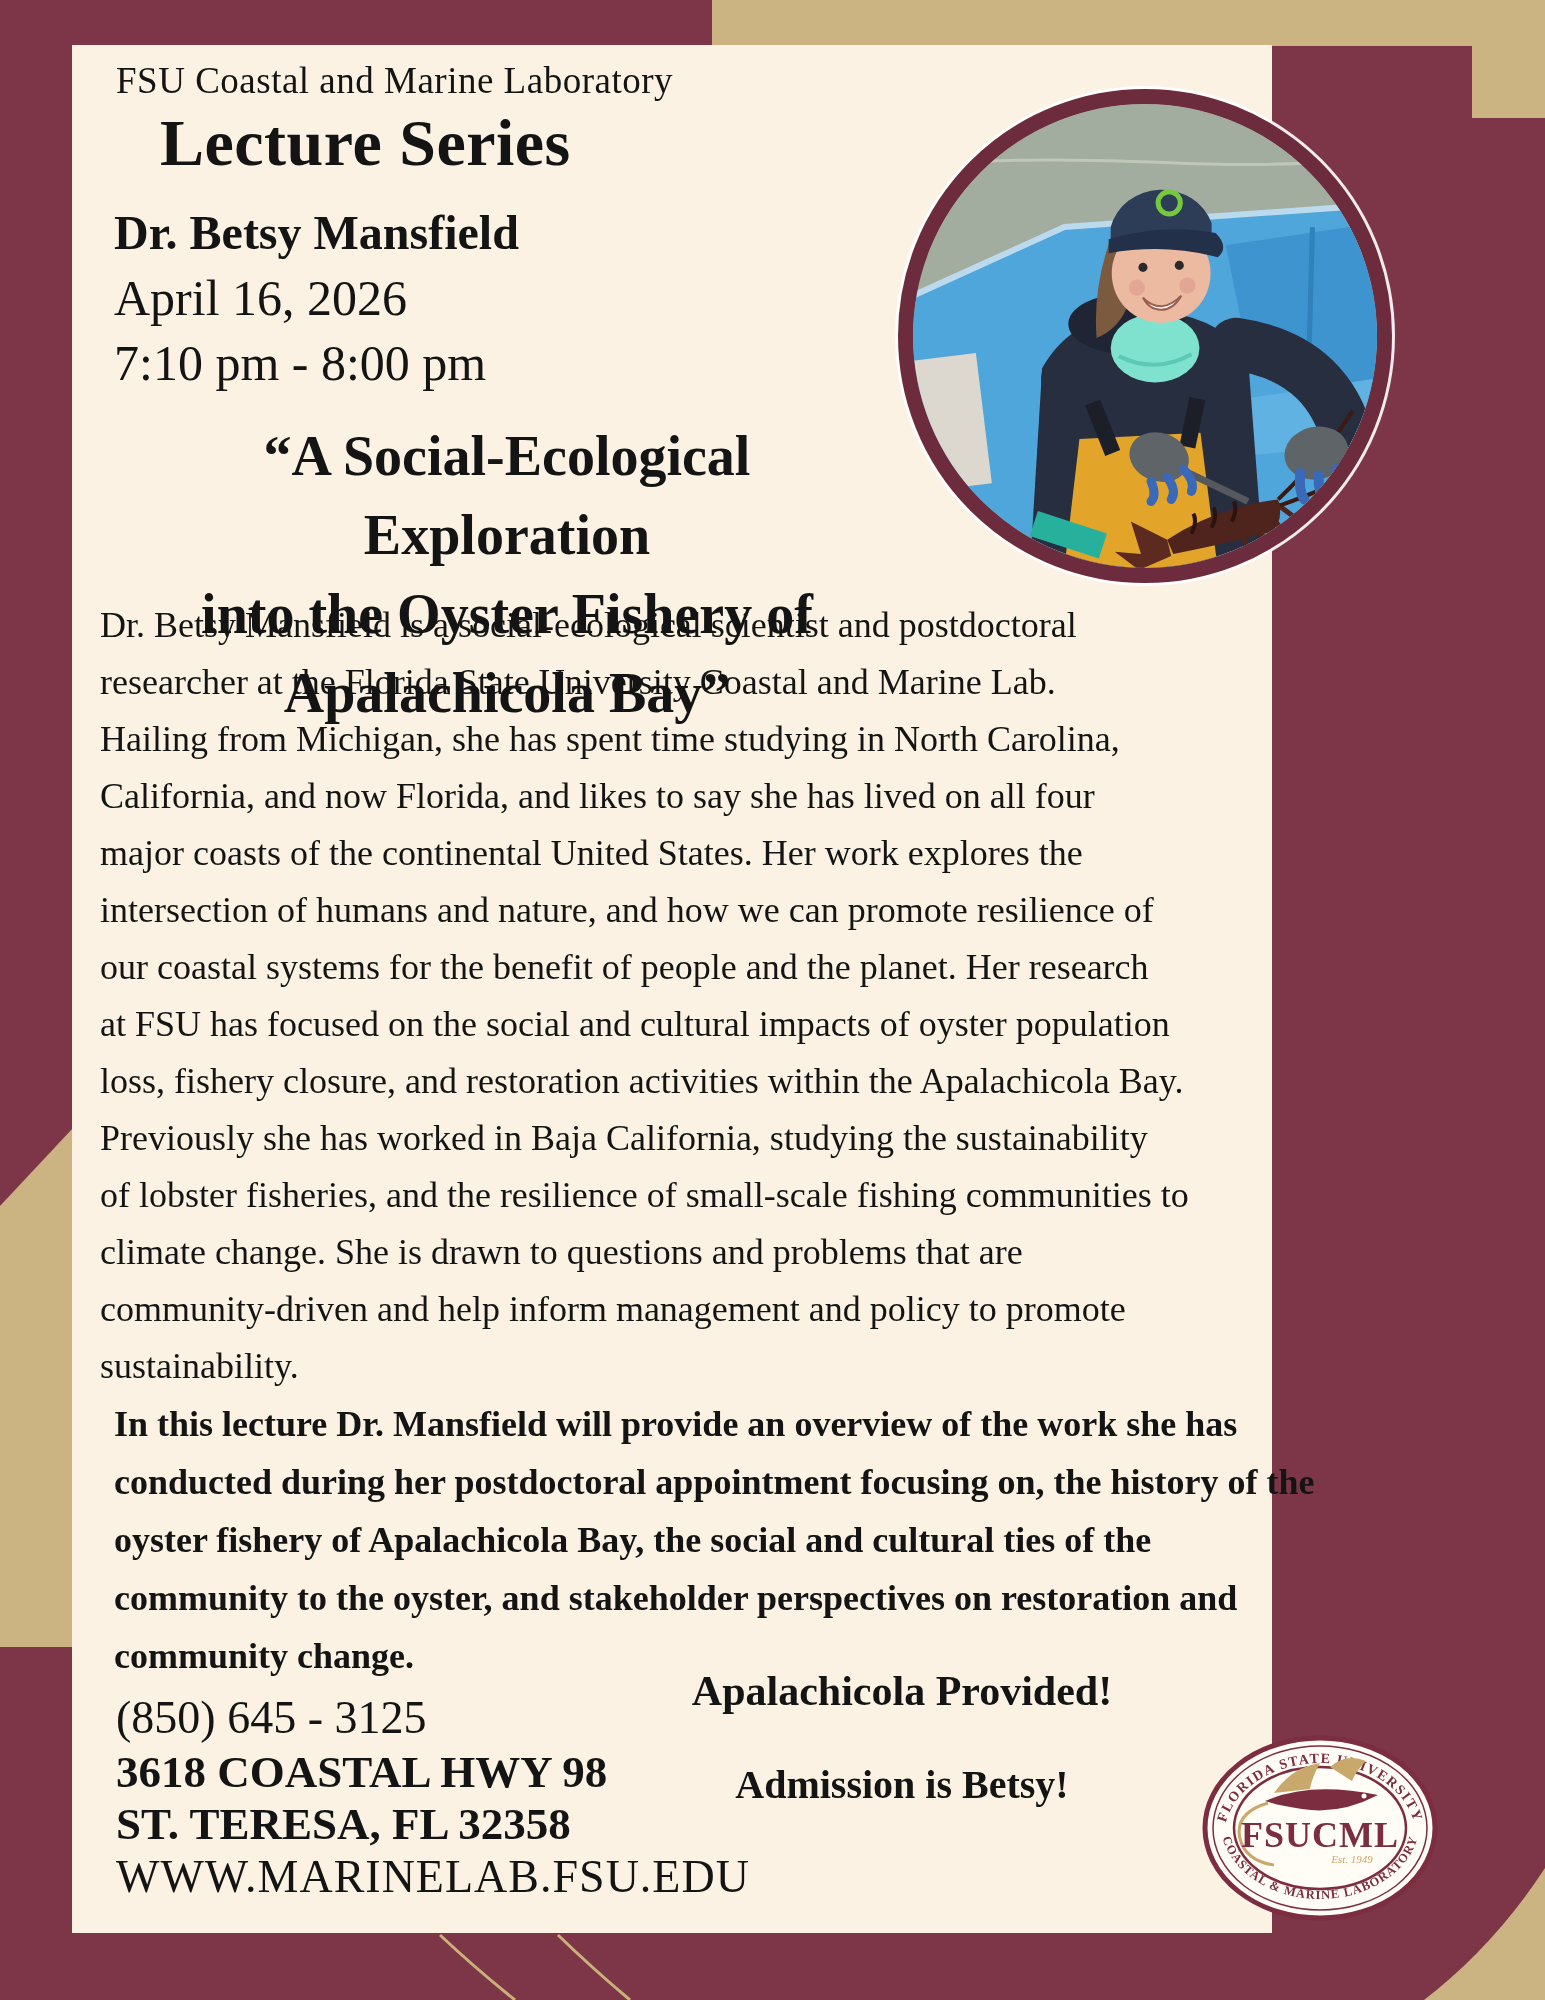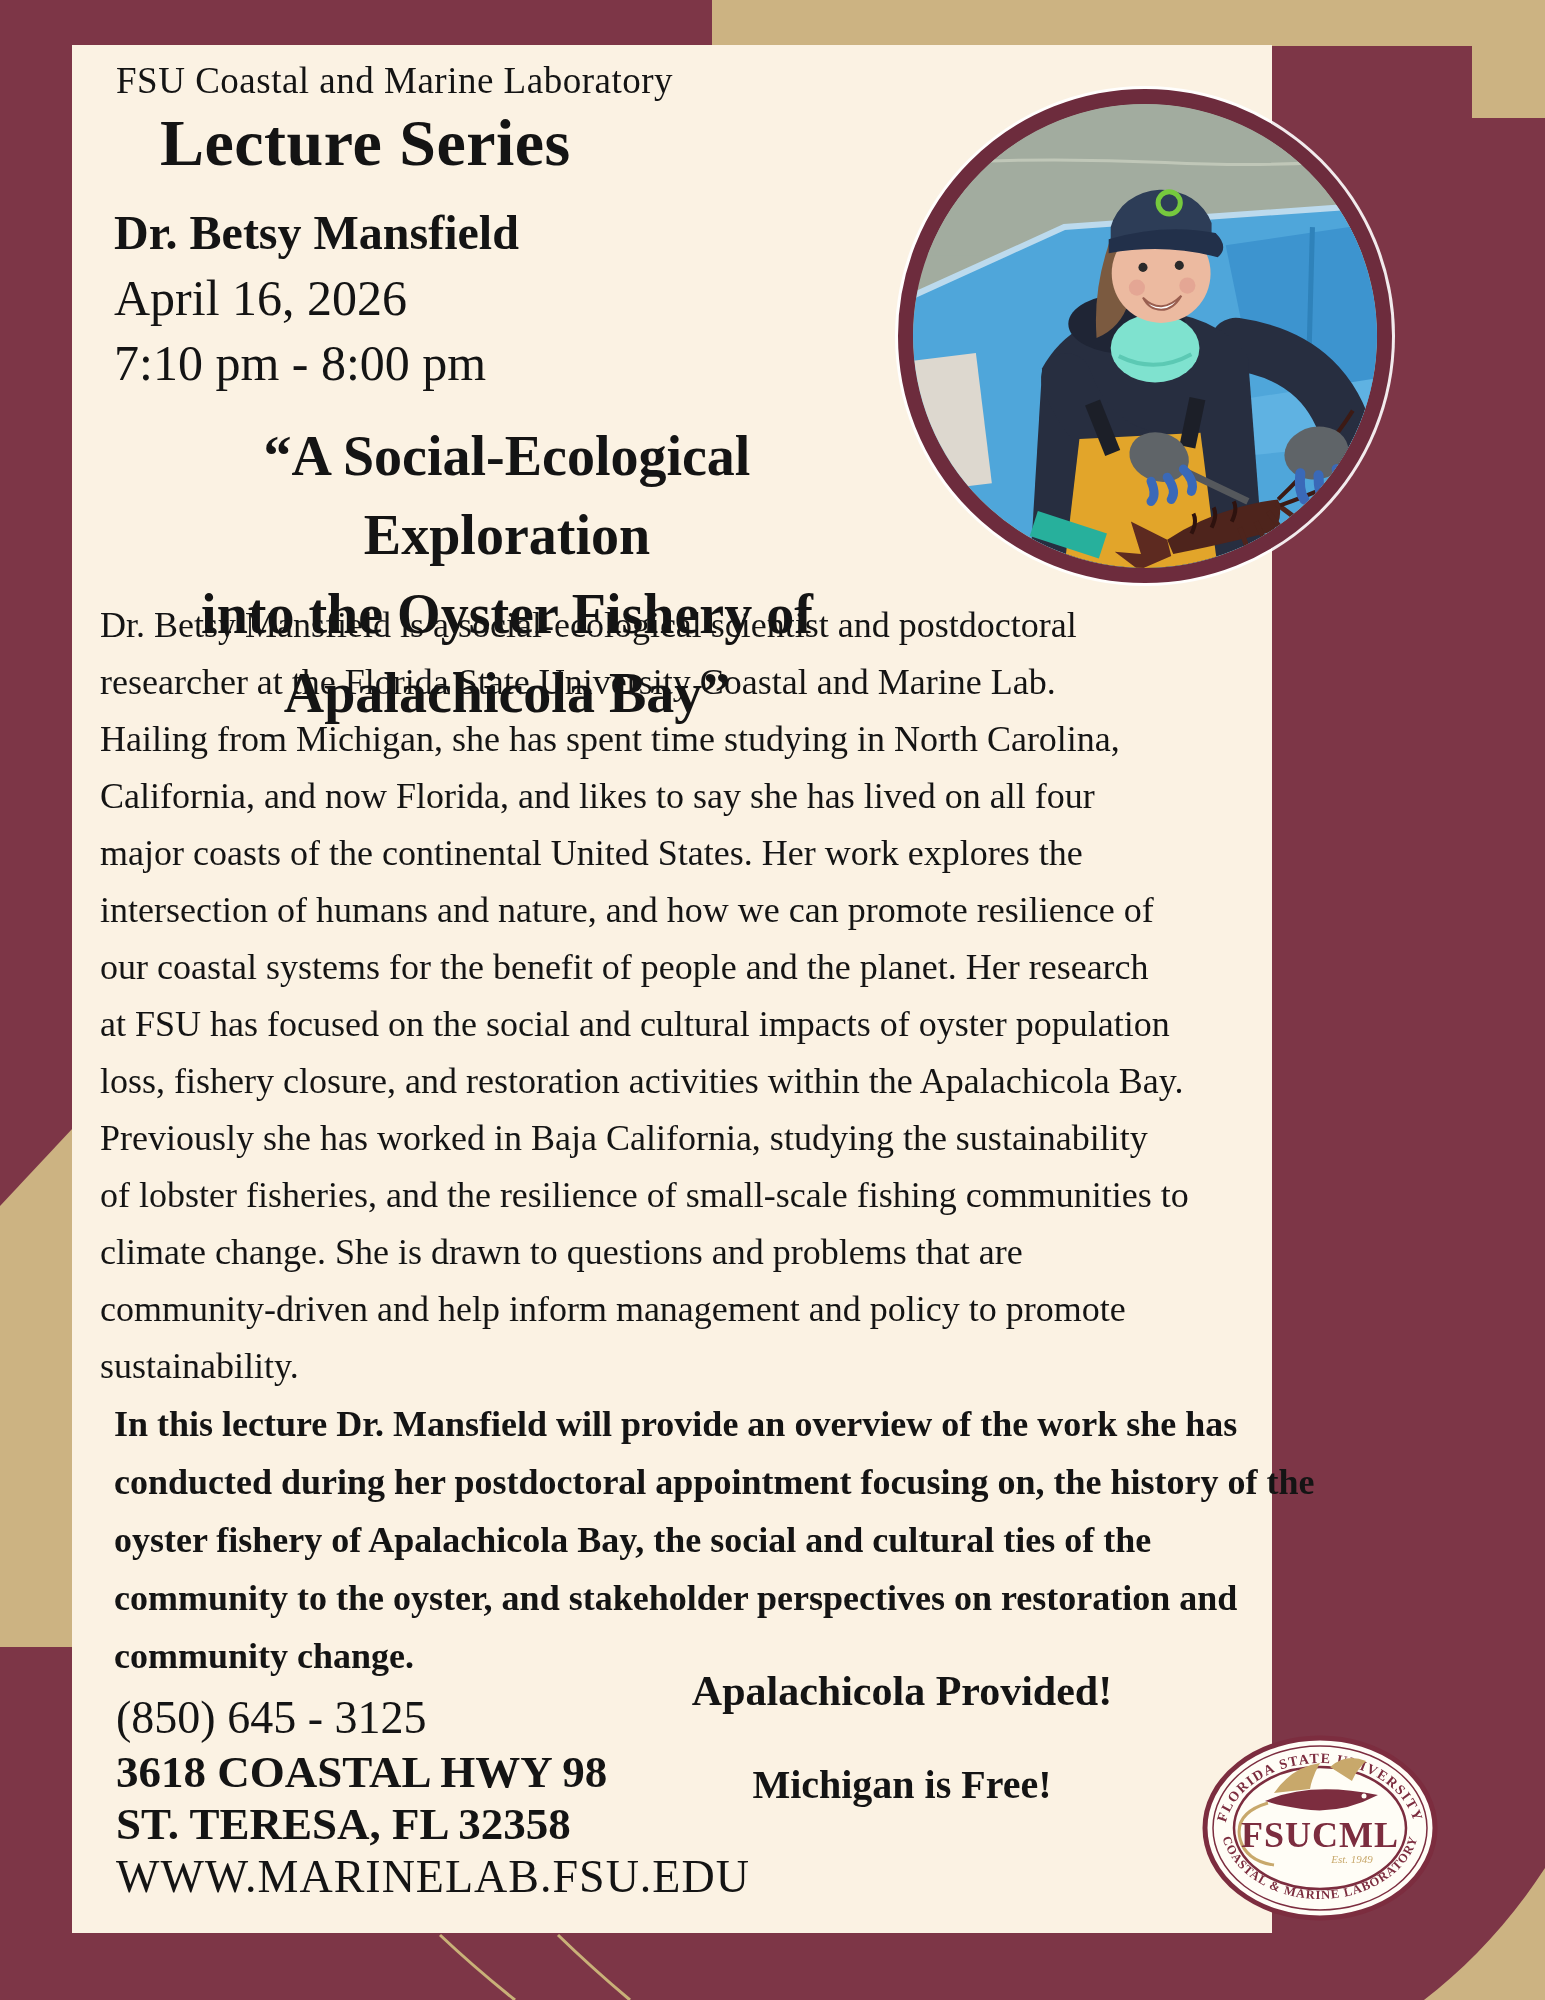--- a/index.html
+++ b/index.html
@@ -141,21 +141,21 @@
 
     <div class="contact">
       <div class="contact-phone">(850) 645 - 3125</div>
       <div class="contact-addr1">3618 COASTAL HWY 98</div>
       <div class="contact-addr2">ST. TERESA, FL 32358</div>
       <div class="contact-web">WWW.MARINELAB.FSU.EDU</div>
     </div>
 
     <div class="notes">
       <div class="note-refreshments">Apalachicola Provided!</div>
-      <div class="note-admission">Michigan is Free!</div>
+      <div class="note-admission">Admission is Betsy!</div>
     </div>
 
     <svg class="logo-svg" viewBox="0 0 240 190">
       <defs>
         <path id="logoTopArc" d="M 24 104 A 96 74 0 0 1 216 104"></path>
         <path id="logoBotArc" d="M 20 88 A 100 78 0 0 0 220 88"></path>
       </defs>
       <ellipse cx="120" cy="95" rx="115" ry="90" fill="#fffdf6" stroke="#7c2d3f" stroke-width="5"></ellipse>
       <ellipse cx="120" cy="95" rx="107" ry="82" fill="none" stroke="#7c2d3f" stroke-width="1.5"></ellipse>
       <ellipse cx="120" cy="95" rx="86" ry="61" fill="none" stroke="#7c2d3f" stroke-width="2.5"></ellipse>

